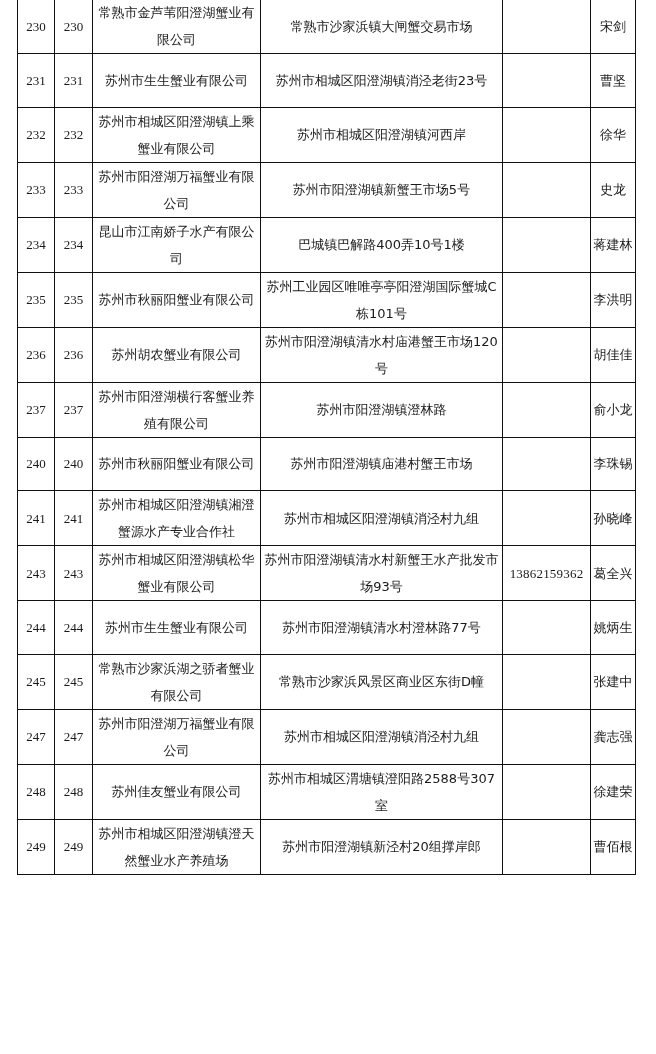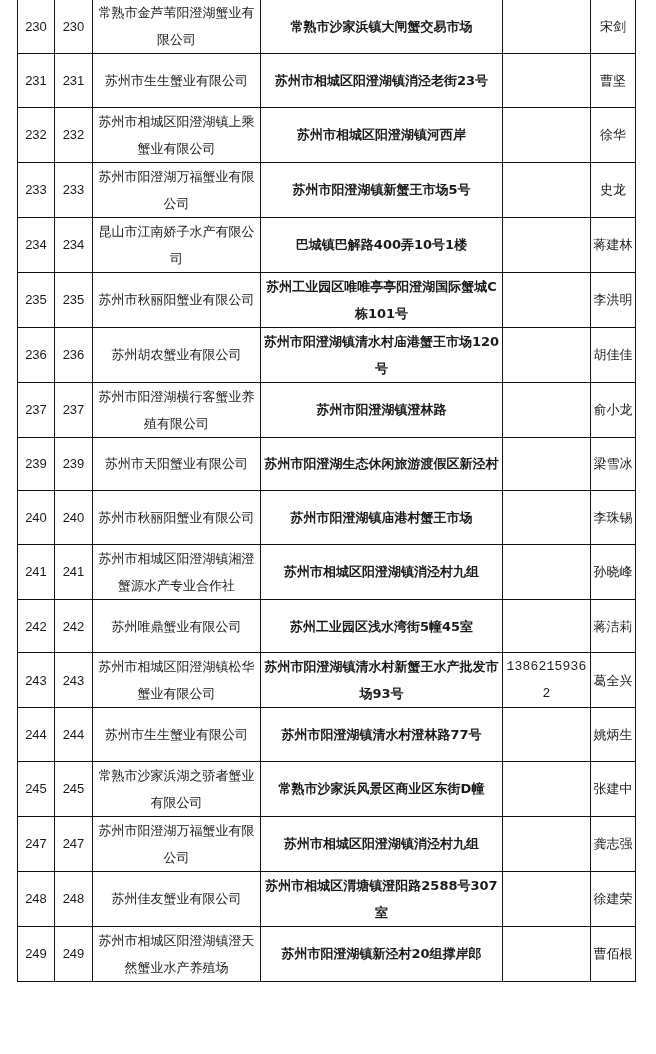--- a/index.html
+++ b/index.html
@@ -33,34 +33,33 @@
     border: 1.3px solid #111;
     text-align: center;
     vertical-align: middle;
     padding: 0 2px;
     font-size: 13px;
     line-height: 27px;
     overflow: hidden;
     word-break: break-all;
   }
   td.num {
-    font-family: Liberation Sans, sans-serif;
+    font-family: Liberation Serif, serif;
     font-size: 14px;
   }
   td.phone {
-    font-family: Liberation Mono, monospace;
+    font-family: Liberation Serif, serif;
     font-size: 13.5px;
     letter-spacing: 0.2px;
   }
   td.person {
     padding: 0 6px;
   }
   td.addr {
     padding: 0 6px;
-    font-weight: bold;
   }
   tr.h2 td { height: 52.6px; }
   tr.h1 td { height: 26.4px; }
   tr.h-first td { height: 52.6px; }
   col.c-seq { width: 37px; }
   col.c-no { width: 38px; }
   col.c-name { width: 168px; }
   col.c-addr { width: 242px; }
   col.c-phone { width: 88px; }
   col.c-contact { width: 45px; }
@@ -137,50 +136,34 @@
       </tr>
       <tr class="h2">
         <td class="num">237</td>
         <td class="num">237</td>
         <td>苏州市阳澄湖横行客蟹业养殖有限公司</td>
         <td class="addr">苏州市阳澄湖镇澄林路</td>
         <td class="phone"></td>
         <td class="person">俞小龙</td>
       </tr>
       <tr class="h2">
-        <td class="num">239</td>
-        <td class="num">239</td>
-        <td>苏州市天阳蟹业有限公司</td>
-        <td class="addr">苏州市阳澄湖生态休闲旅游渡假区新泾村</td>
-        <td class="phone"></td>
-        <td class="person">梁雪冰</td>
-      </tr>
-      <tr class="h2">
         <td class="num">240</td>
         <td class="num">240</td>
         <td>苏州市秋丽阳蟹业有限公司</td>
         <td class="addr">苏州市阳澄湖镇庙港村蟹王市场</td>
         <td class="phone"></td>
         <td class="person">李珠锡</td>
       </tr>
       <tr class="h2">
         <td class="num">241</td>
         <td class="num">241</td>
         <td>苏州市相城区阳澄湖镇湘澄蟹源水产专业合作社</td>
         <td class="addr">苏州市相城区阳澄湖镇消泾村九组</td>
         <td class="phone"></td>
         <td class="person">孙晓峰</td>
-      </tr>
-      <tr class="h2">
-        <td class="num">242</td>
-        <td class="num">242</td>
-        <td>苏州唯鼎蟹业有限公司</td>
-        <td class="addr">苏州工业园区浅水湾街5幢45室</td>
-        <td class="phone"></td>
-        <td class="person">蒋洁莉</td>
       </tr>
       <tr class="h2">
         <td class="num">243</td>
         <td class="num">243</td>
         <td>苏州市相城区阳澄湖镇松华蟹业有限公司</td>
         <td class="addr">苏州市阳澄湖镇清水村新蟹王水产批发市场93号</td>
         <td class="phone">13862159362</td>
         <td class="person">葛全兴</td>
       </tr>
       <tr class="h2">

